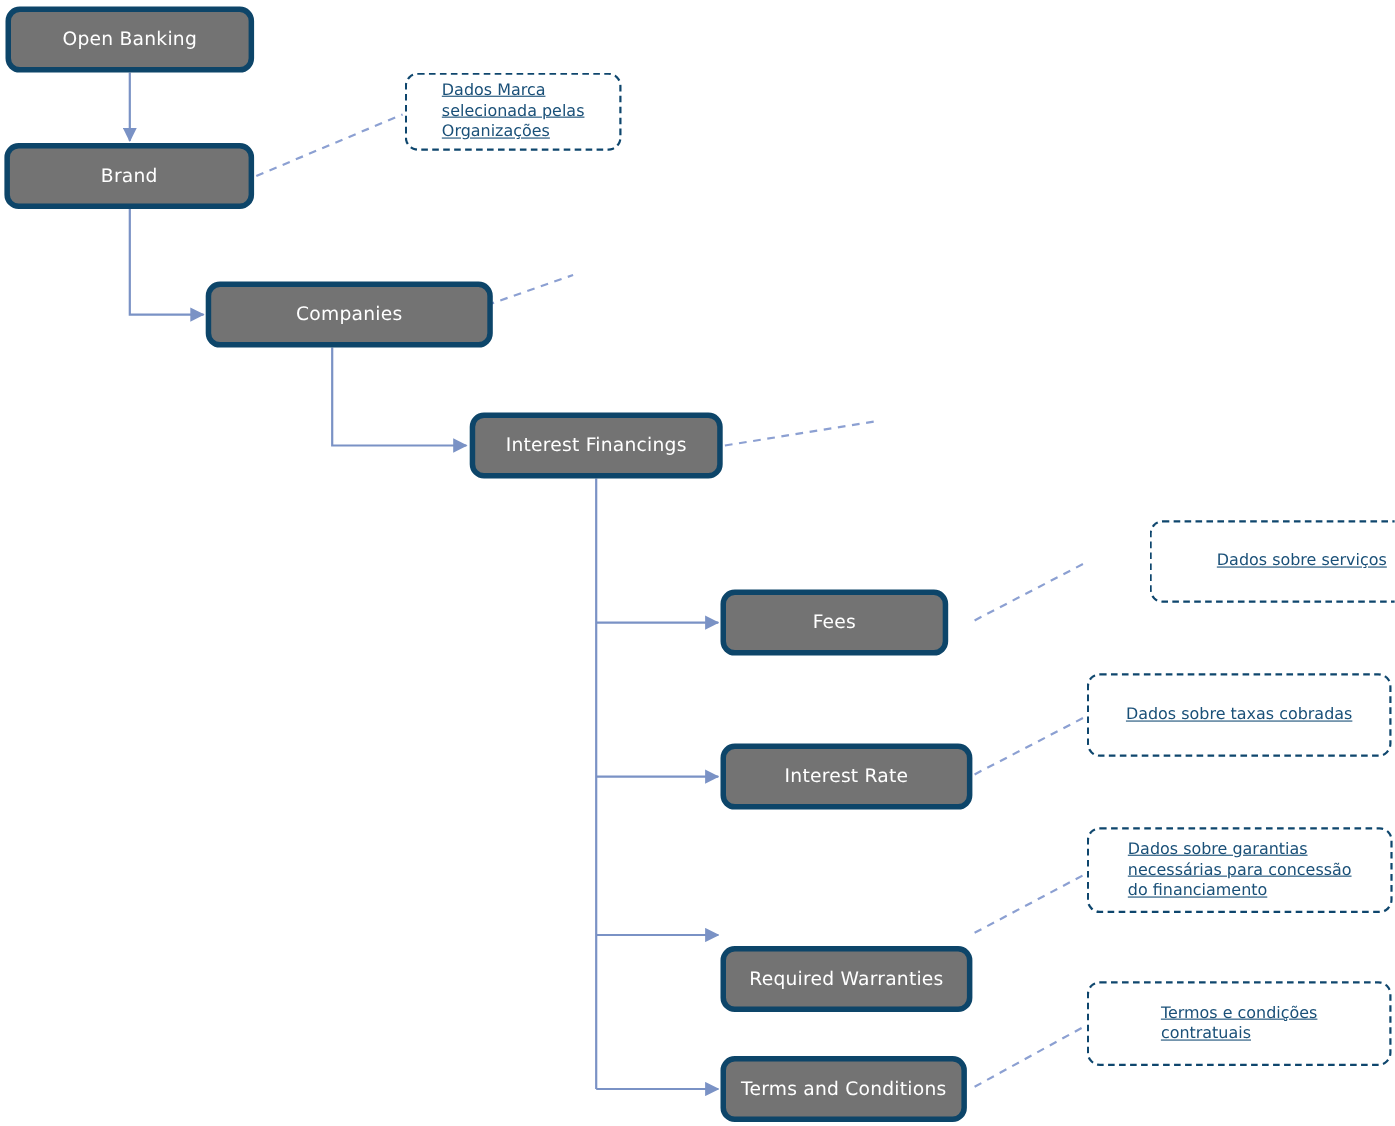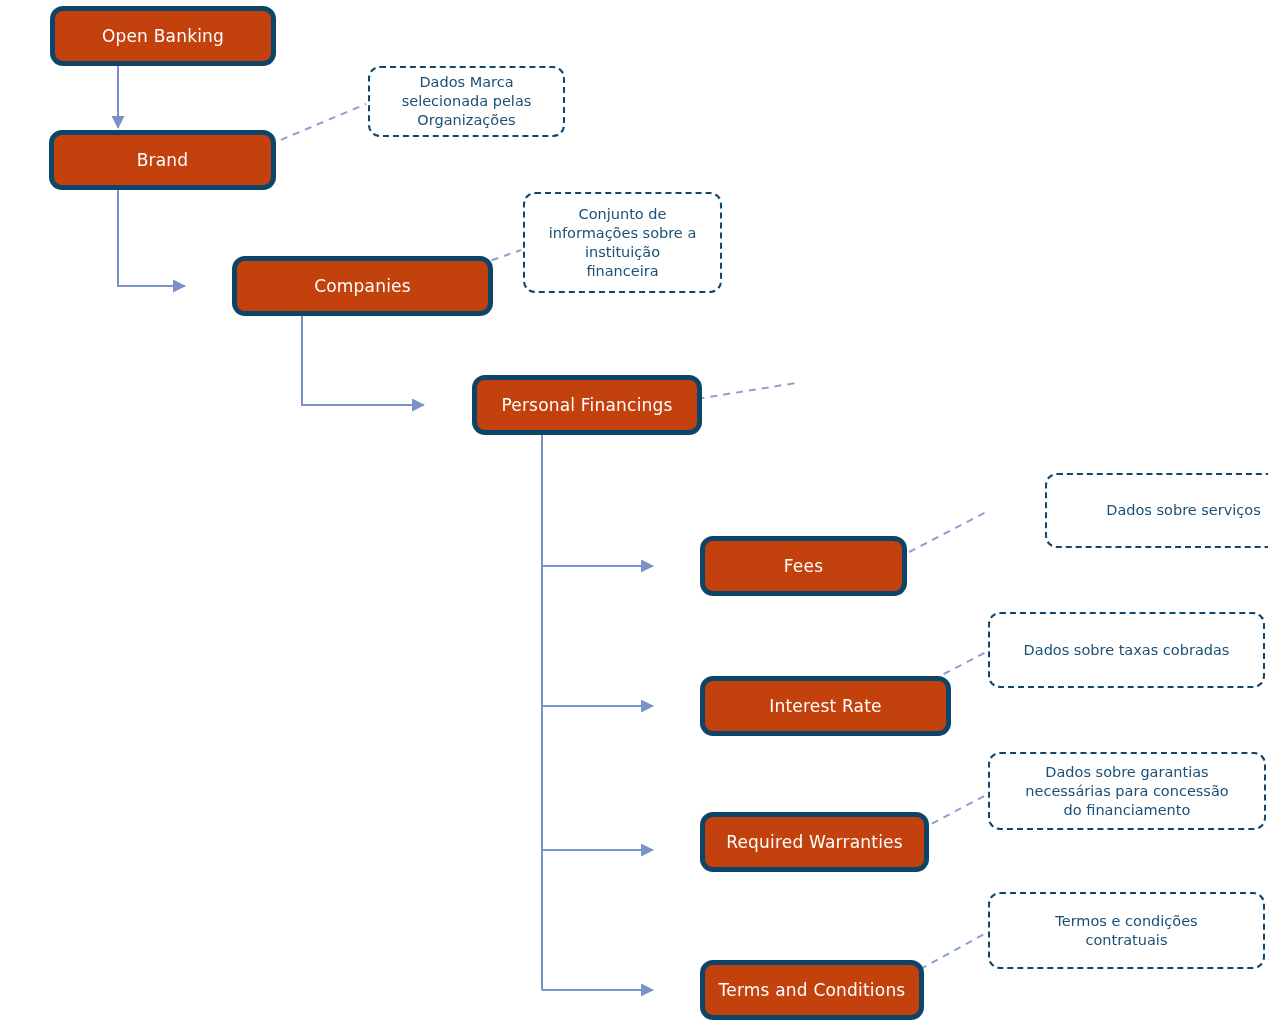--- a/index.html
+++ b/index.html
@@ -4,32 +4,32 @@
 <style>
   html,body{margin:0;padding:0;background:#ffffff;}
   .canvas{
     position:relative;width:1268px;height:1024px;overflow:hidden;
     font-family:"DejaVu Sans","Liberation Sans",sans-serif;
     background:#ffffff;
   }
   .wires{position:absolute;left:0;top:0;z-index:0;}
   .node{
     position:absolute;z-index:2;box-sizing:border-box;
-    background:#c2410c;border:5px solid #0D4569;border-radius:13px;
+    background:#737373;border:5px solid #0D4569;border-radius:13px;
     display:flex;align-items:center;justify-content:center;
     color:#ffffff;font-size:17px;letter-spacing:0.2px;
     text-align:center;
-    margin-left:45px;
   }
   .note{
     position:absolute;z-index:2;box-sizing:border-box;
     background:#ffffff;border:2px dashed #0E466D;border-radius:12px;
     display:flex;align-items:center;justify-content:center;
-    color:#1A5078;font-size:14.5px;line-height:19px;text-align:center;
+    color:#1A5078;font-size:14.5px;line-height:19px;
     padding:4px 8px;
+    text-decoration:underline;
   }
   .note span{white-space:pre-line;}
 </style>
 </head>
 <body>
 
 <div class="canvas">
 
   <svg class="wires" width="1268" height="1024" viewBox="0 0 1268 1024">
     <defs>
@@ -64,51 +64,45 @@
 
   <div class="node" style="left:4px;top:130px;width:227px;height:60px">
     <span>Brand</span>
   </div>
 
   <div class="node" style="left:187px;top:256px;width:261px;height:60px">
     <span>Companies</span>
   </div>
 
   <div class="node" style="left:427px;top:375px;width:230px;height:60px">
-    <span>Personal Financings</span>
+    <span>Interest Financings</span>
   </div>
 
   <div class="node" style="left:655px;top:536px;width:207px;height:60px">
     <span>Fees</span>
   </div>
 
-  <div class="node" style="left:655px;top:676px;width:251px;height:60px">
+  <div class="node" style="left:655px;top:676px;width:229px;height:60px">
     <span>Interest Rate</span>
   </div>
 
-  <div class="node" style="left:655px;top:812px;width:229px;height:60px">
+  <div class="node" style="left:655px;top:860px;width:229px;height:60px">
     <span>Required Warranties</span>
   </div>
 
   <div class="node" style="left:655px;top:960px;width:224px;height:60px">
     <span>Terms and Conditions</span>
   </div>
 
   <div class="note" style="left:368px;top:66px;width:197px;height:71px">
     <span>Dados Marca
 selecionada pelas
 Organizações</span>
   </div>
 
-  <div class="note" style="left:523px;top:192px;width:199px;height:101px">
-    <span>Conjunto de
-informações sobre a
-instituição
-financeira</span>
-  </div>
 
 
   <div class="note" style="left:1045px;top:473px;width:277px;height:75px">
     <span>Dados sobre serviços</span>
   </div>
 
   <div class="note" style="left:988px;top:612px;width:277px;height:76px">
     <span>Dados sobre taxas cobradas</span>
   </div>
 

